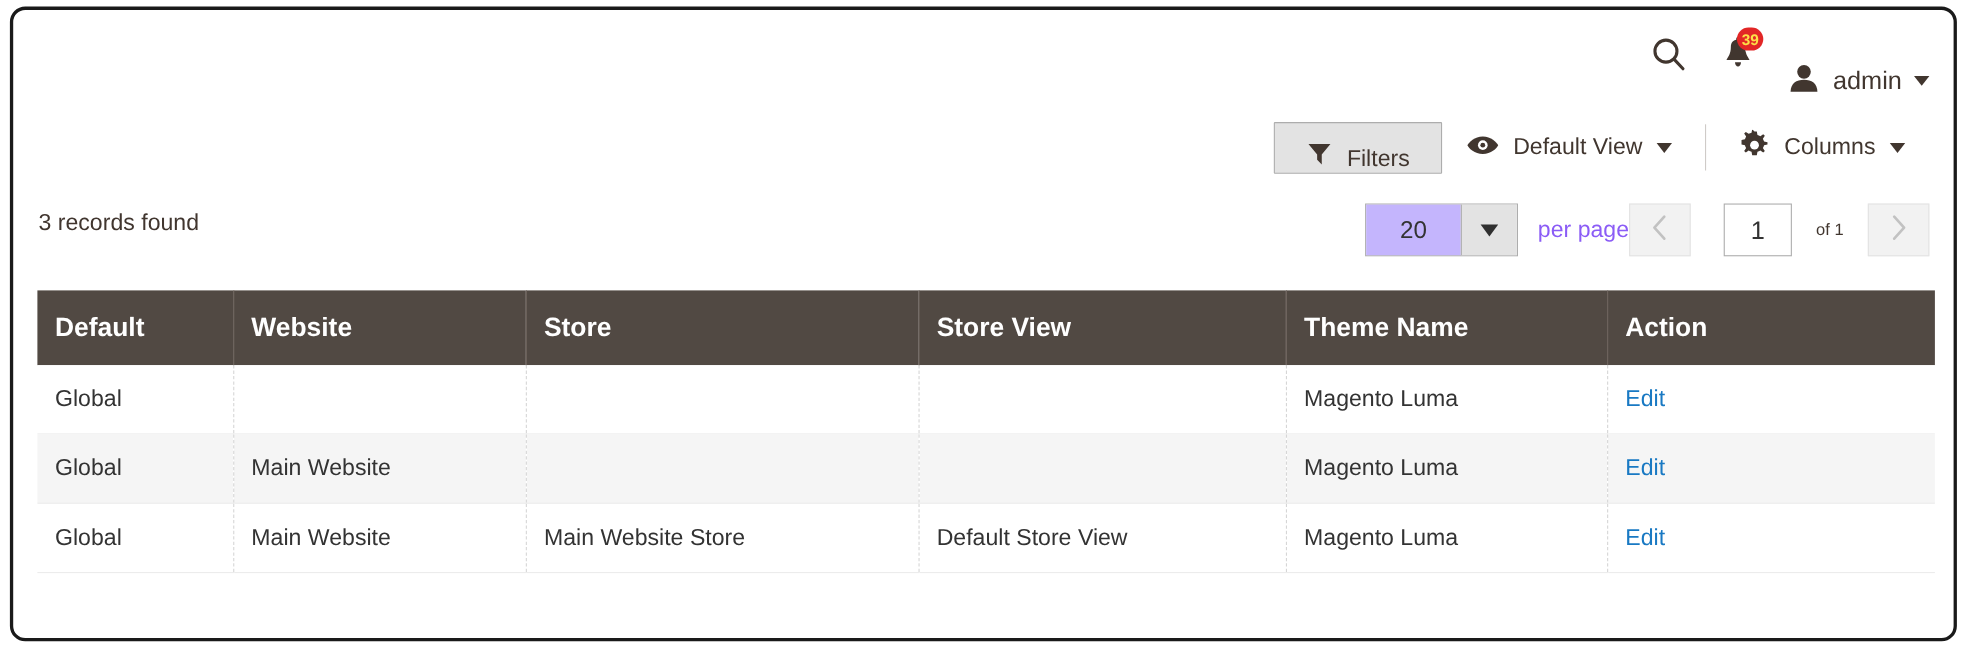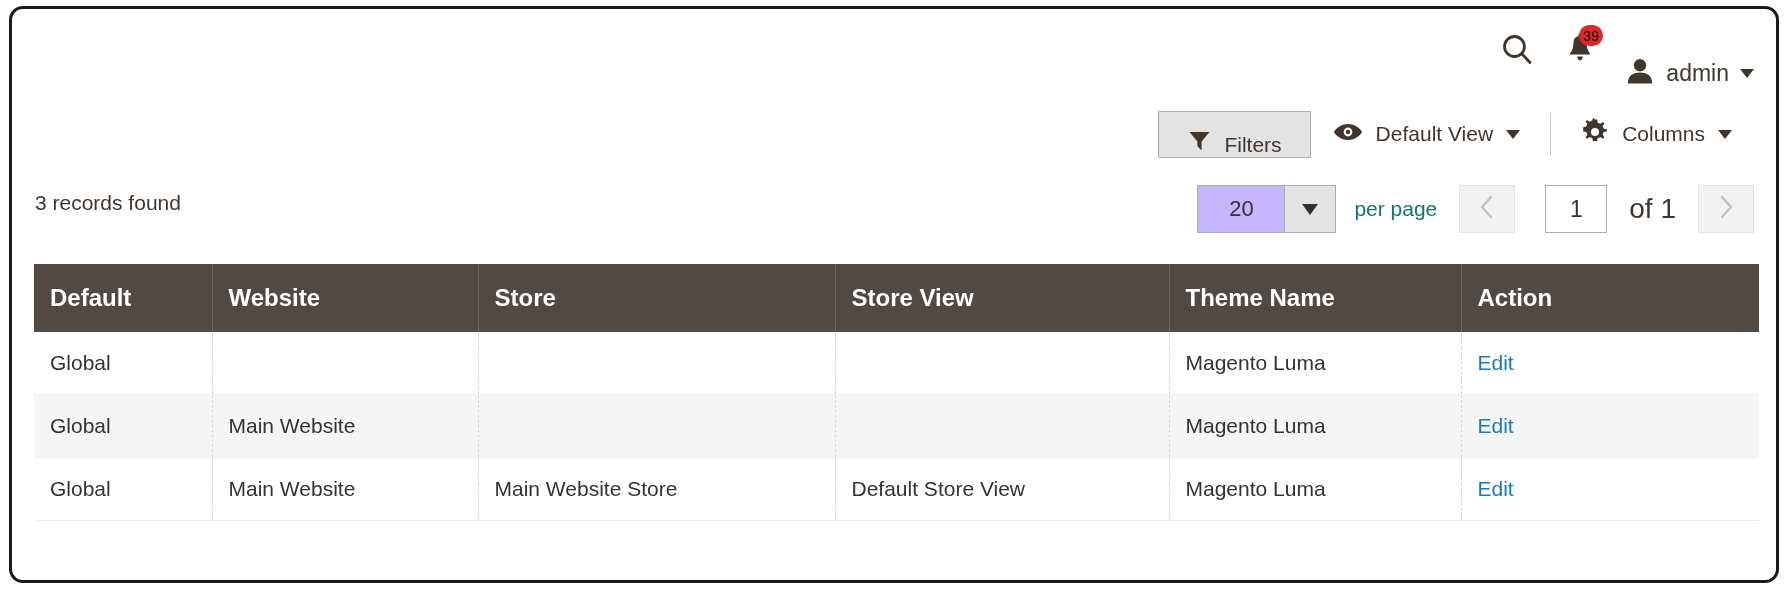--- a/index.html
+++ b/index.html
@@ -64,23 +64,23 @@
   #notifications-btn { width: 70px; position: relative; }
   #notif-badge {
     position: absolute;
     left: 34px;
     top: -2px;
     min-width: 21px;
     height: 21px;
     padding: 0 4px;
     border-radius: 11px;
     background: #e22626;
-    color: #000000;
+    color: #fde047;
     font-size: 14px;
-    font-weight: normal;
+    font-weight: bold;
     display: flex;
     align-items: center;
     justify-content: center;
     box-sizing: border-box;
     line-height: 1;
   }
   #admin-btn {
     display: flex;
     align-items: center;
     gap: 11px;
@@ -185,23 +185,22 @@
     justify-content: center;
   }
   #per-page-caret {
     width: 0; height: 0;
     border-left: 8px solid transparent;
     border-right: 8px solid transparent;
     border-top: 11px solid #303030;
   }
   #per-page-label {
     font-size: 21px;
-    color: #0f766e;
+    color: #8b5cf6;
     margin-left: 18px;
-    margin-right: 22px;
     text-align: center;
   }
   .page-arrow {
     width: 56px;
     height: 48px;
     background: #f2f2f2;
     border: 1px solid #e3e3e3;
     box-sizing: border-box;
     display: flex;
     align-items: center;
@@ -216,21 +215,21 @@
     box-sizing: border-box;
     display: flex;
     align-items: center;
     justify-content: center;
     font-size: 23px;
     color: #333333;
     background: #ffffff;
     cursor: text;
   }
   #pages-total {
-    font-size: 28px;
+    font-size: 15px;
     color: #41362f;
     margin: 0 22px;
   }
 
   
   #data-grid {
     position: absolute;
     left: 22px;
     top: 255px;
     width: 1725px;

